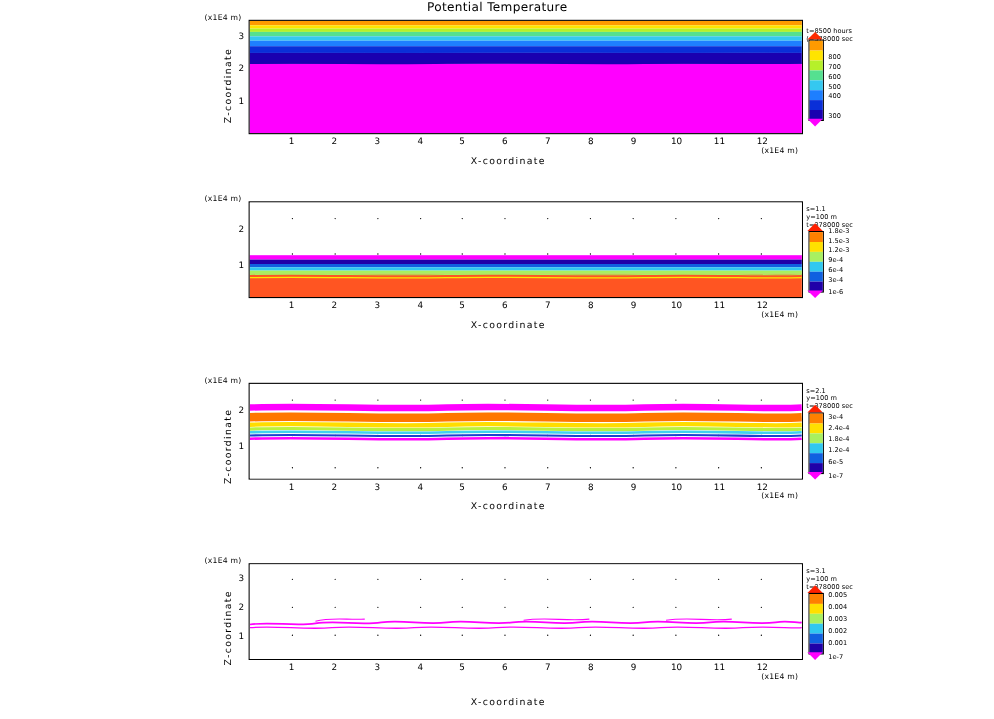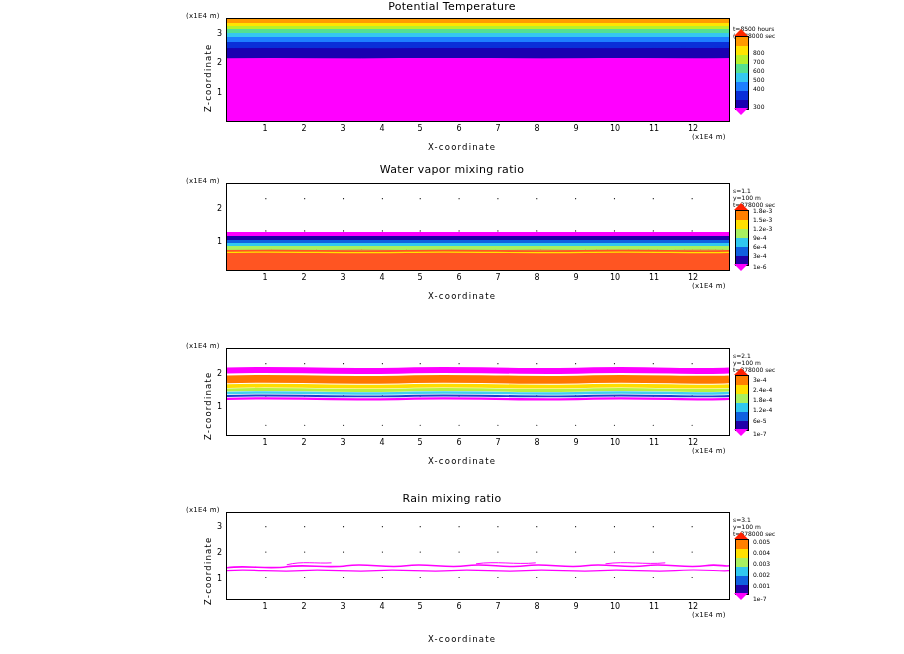--- a/index.html
+++ b/index.html
@@ -203,21 +203,20 @@
     <div class="legend-label" style="left:18px;top:16px;">800</div>
     <div class="legend-label" style="left:18px;top:25px;">700</div>
     <div class="legend-label" style="left:18px;top:34px;">600</div>
     <div class="legend-label" style="left:18px;top:43px;">500</div>
     <div class="legend-label" style="left:18px;top:52px;">400</div>
     <div class="legend-label" style="left:18px;top:70px;">300</div>
   </div>
 </div>
 
 <div class="panel" style="top:160px;height:165px;">
-  <div class="panel-title" style="top:3px;">Water vapor mixing ratio</div>
   <div class="zunit" style="left:186px;top:17px;">(x1E4 m)</div>
   <div class="ylabel" style="left:203px;top:280px;">Z-coordinate</div>
 
   <div class="plotbox" style="left:226px;top:23px;width:504px;height:88px;">
     <div class="bands">
       <div class="band" style="top:0px;height:48px;background:#ffffff;"></div>
       <div class="band" style="top:48px;height:4px;background:#ff00ff;"></div>
       <div class="band" style="top:52px;height:4px;background:#2000a8;"></div>
       <div class="band" style="top:56px;height:3px;background:#1060e0;"></div>
       <div class="band" style="top:59px;height:3px;background:#30c8f0;"></div>
@@ -401,21 +400,20 @@
     <div class="legend-label" style="left:18px;top:4px;">3e-4</div>
     <div class="legend-label" style="left:18px;top:14px;">2.4e-4</div>
     <div class="legend-label" style="left:18px;top:24px;">1.8e-4</div>
     <div class="legend-label" style="left:18px;top:34px;">1.2e-4</div>
     <div class="legend-label" style="left:18px;top:45px;">6e-5</div>
     <div class="legend-label" style="left:18px;top:58px;">1e-7</div>
   </div>
 </div>
 
 <div class="panel" style="top:488px;height:166px;">
-  <div class="panel-title" style="top:4px;">Rain mixing ratio</div>
   <div class="zunit" style="left:186px;top:18px;">(x1E4 m)</div>
 
   <div class="plotbox" style="left:226px;top:24px;width:504px;height:88px;">
     <div class="bands">
       <div class="band" style="top:0px;height:88px;background:#ffffff;"></div>
       <svg class="dotgrid" viewBox="0 0 504 88" preserveAspectRatio="none">
         <g fill="#000000">
           <circle cx="39" cy="14" r="0.6"></circle>
             <circle cx="78" cy="14" r="0.6"></circle>
             <circle cx="117" cy="14" r="0.6"></circle>

